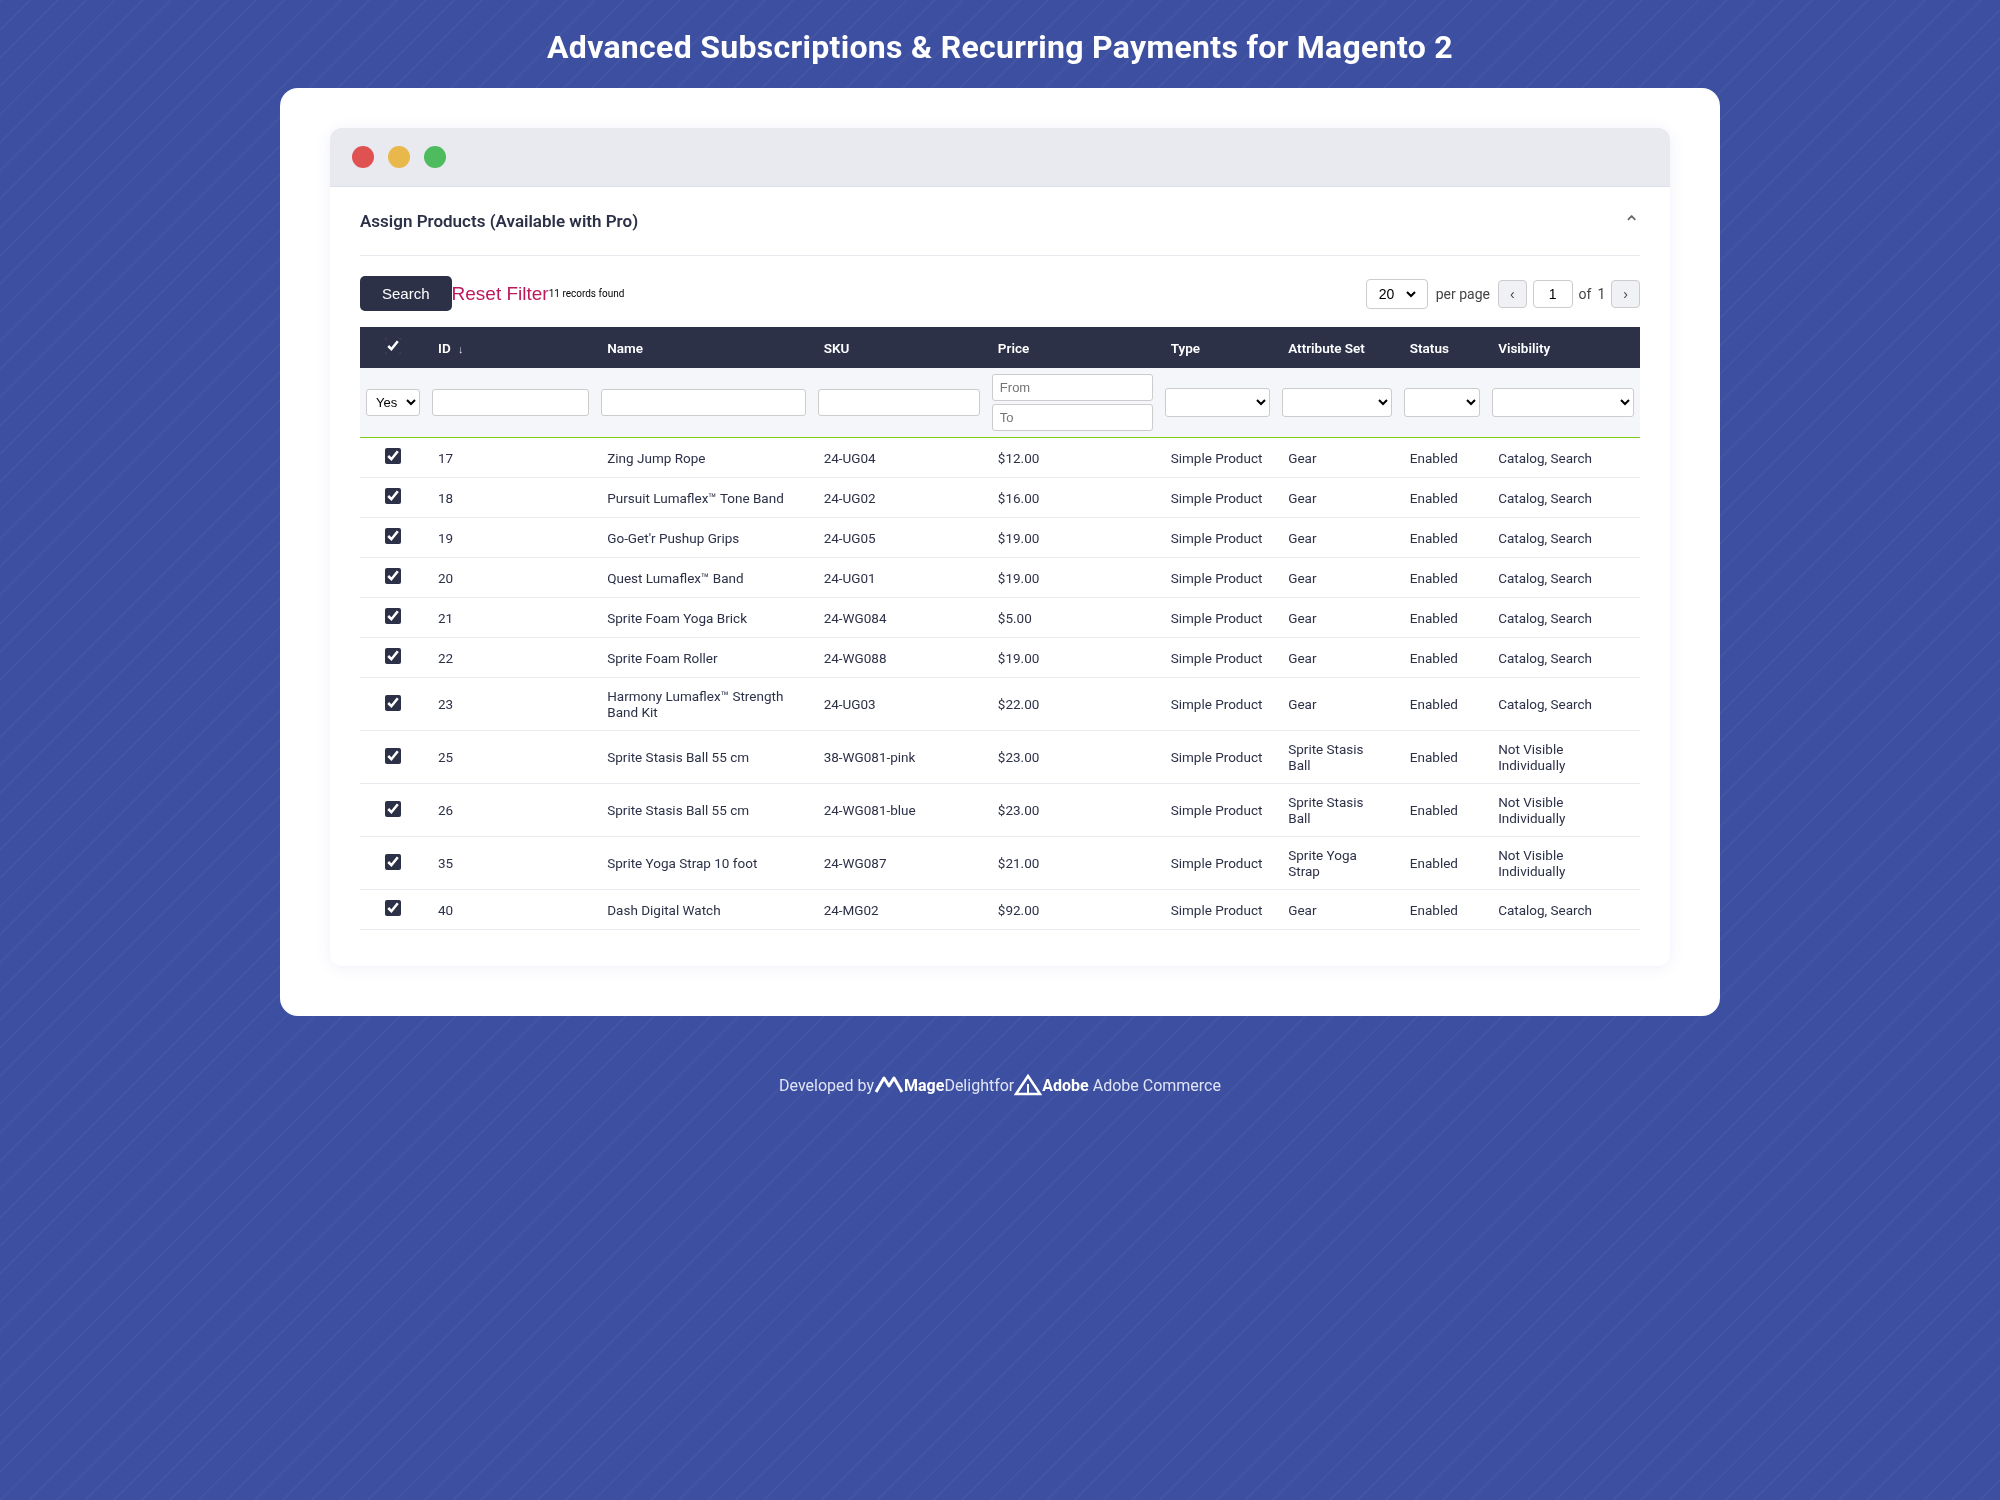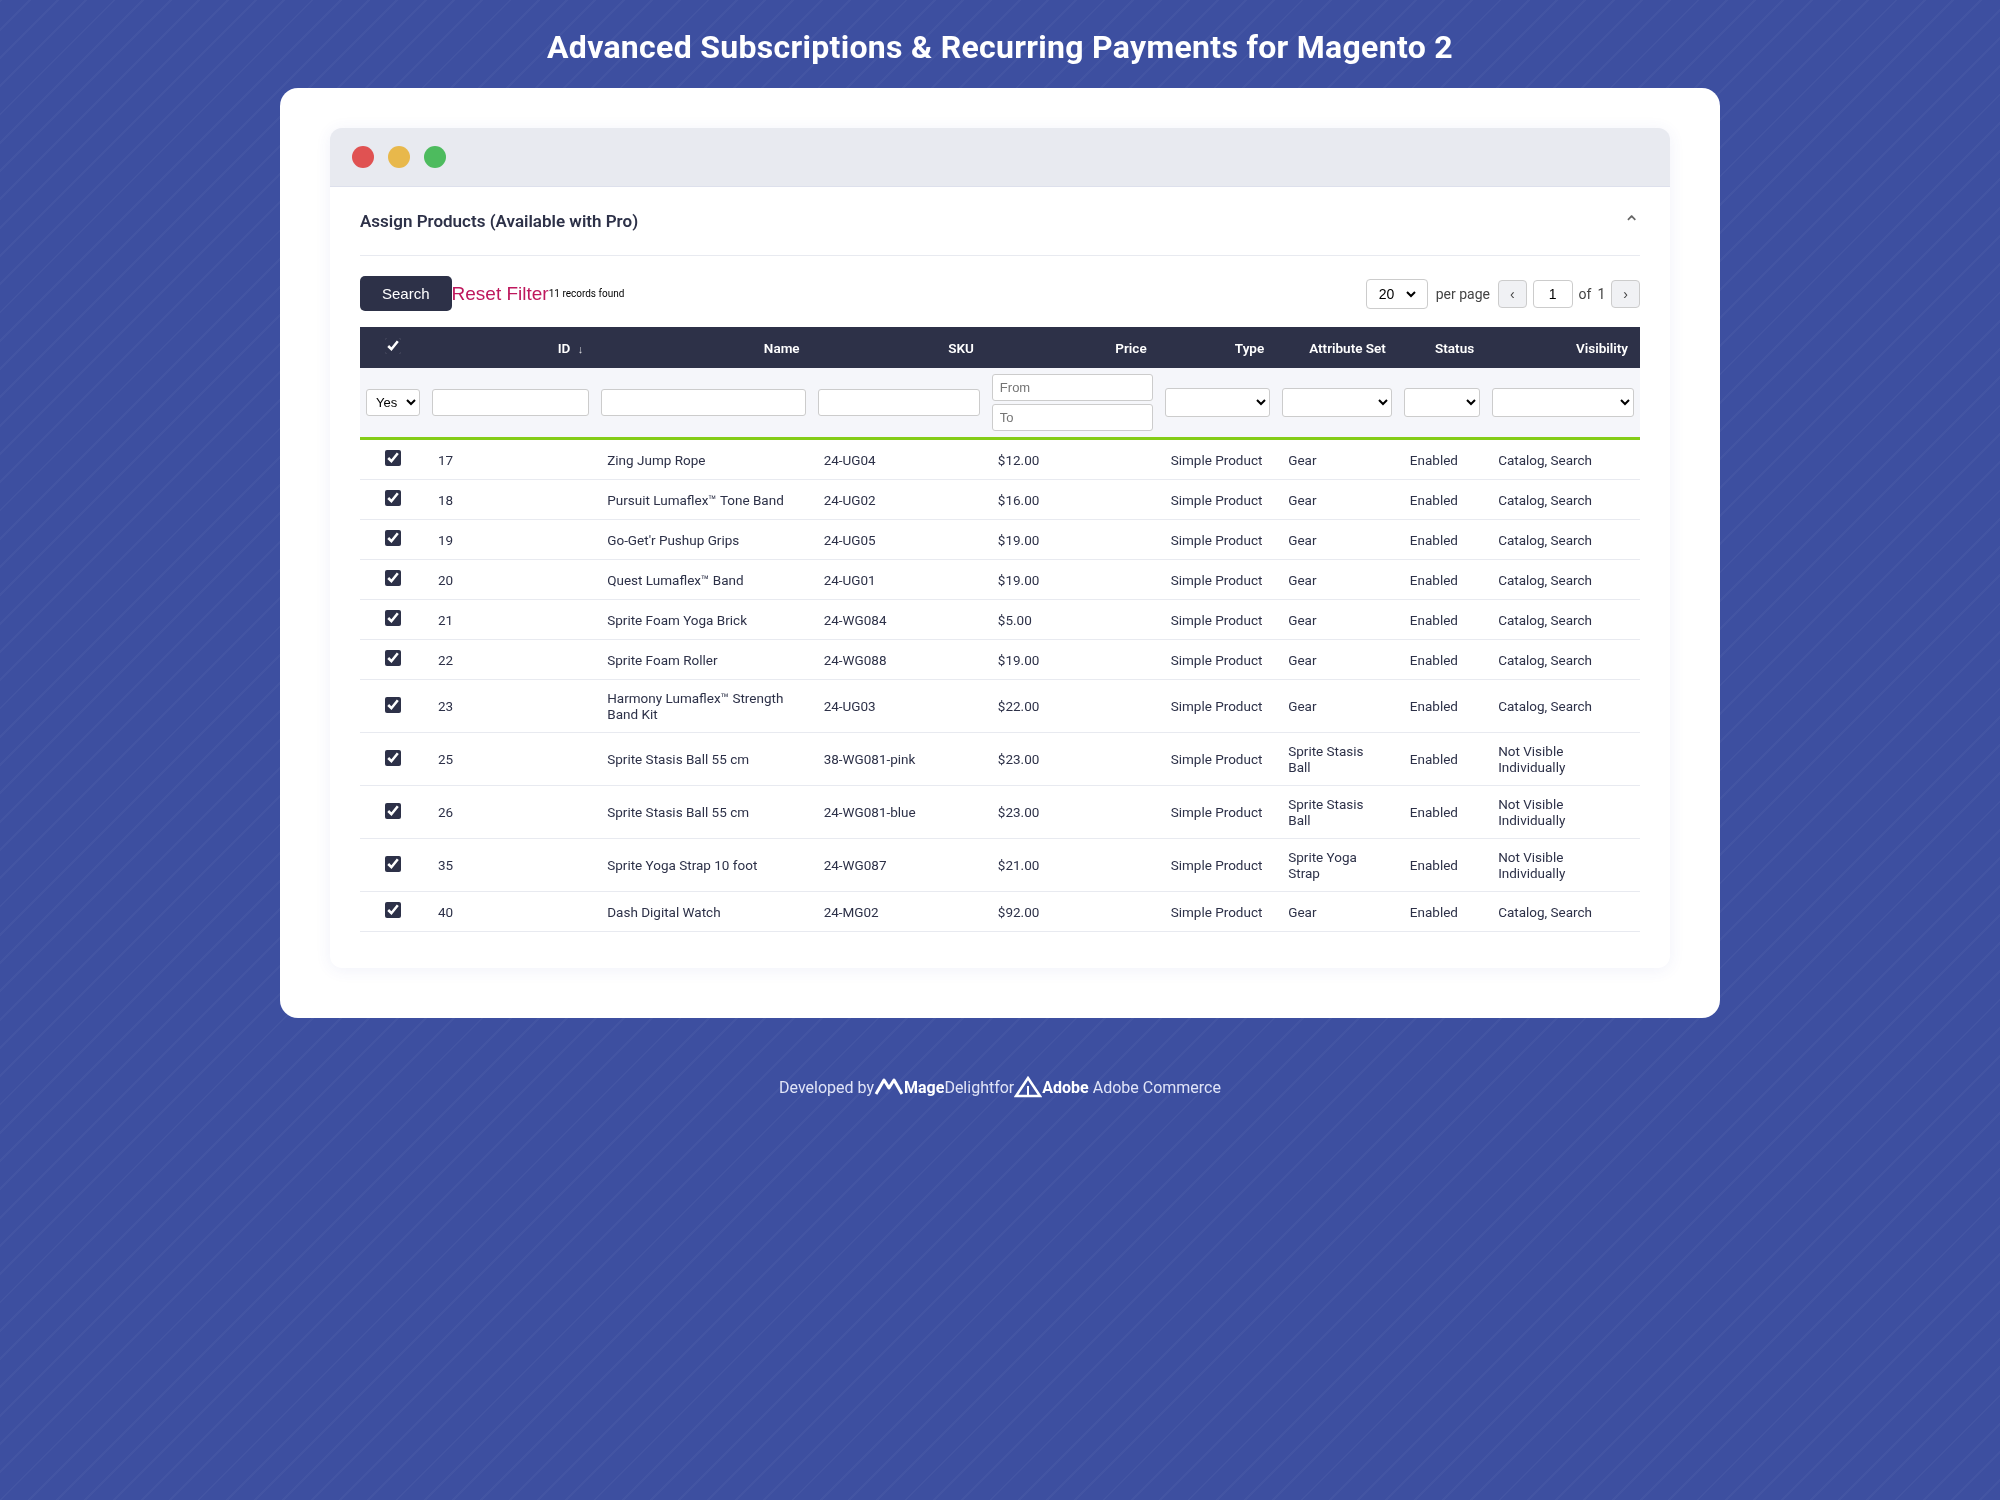--- a/index.html
+++ b/index.html
@@ -176,33 +176,33 @@
       width: 100%;
       border-collapse: collapse;
       font-size: 13.5px;
     }
     thead tr {
       background: #2d3148;
       color: #fff;
     }
     thead th {
       padding: 11px 12px;
-      text-align: right;
+      text-align: left;
       font-weight: 600;
       white-space: nowrap;
     }
     thead th:first-child {
       width: 46px;
       text-align: center;
     }
 
     .filter-row td {
       background: #f5f6fa;
       padding: 6px 6px;
-      border-bottom: 3px solid #84cc16;
+      border-bottom: 1px solid #84cc16;
     }
     .filter-row td:first-child {
       text-align: center;
     }
 
     .filter-input {
       border: 1px solid #ccc;
       border-radius: 3px;
       padding: 5px 7px;
       font-size: 13px;

